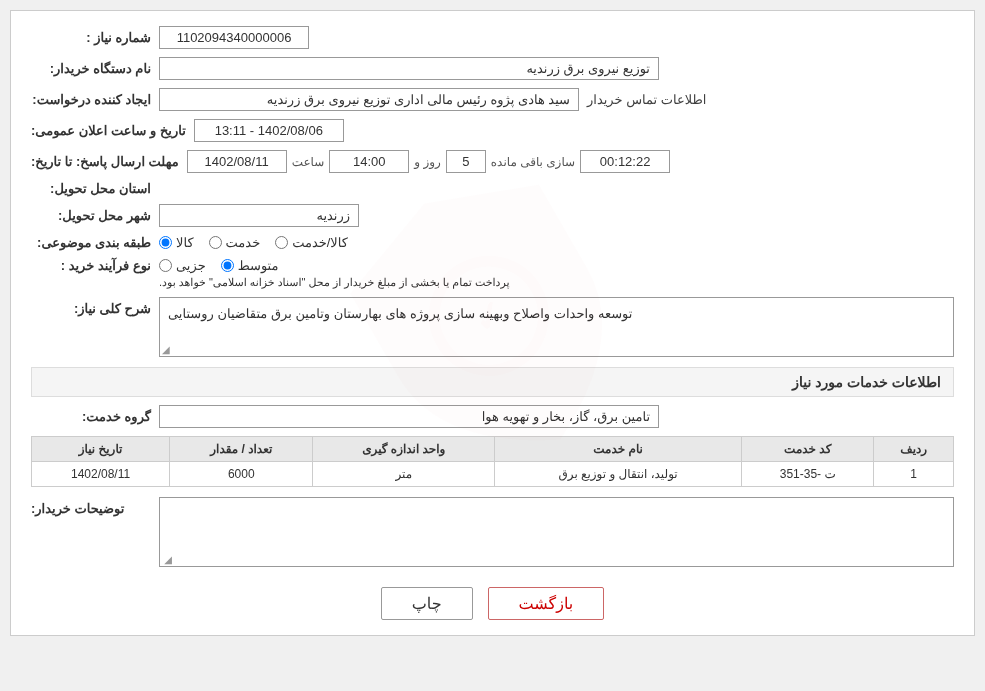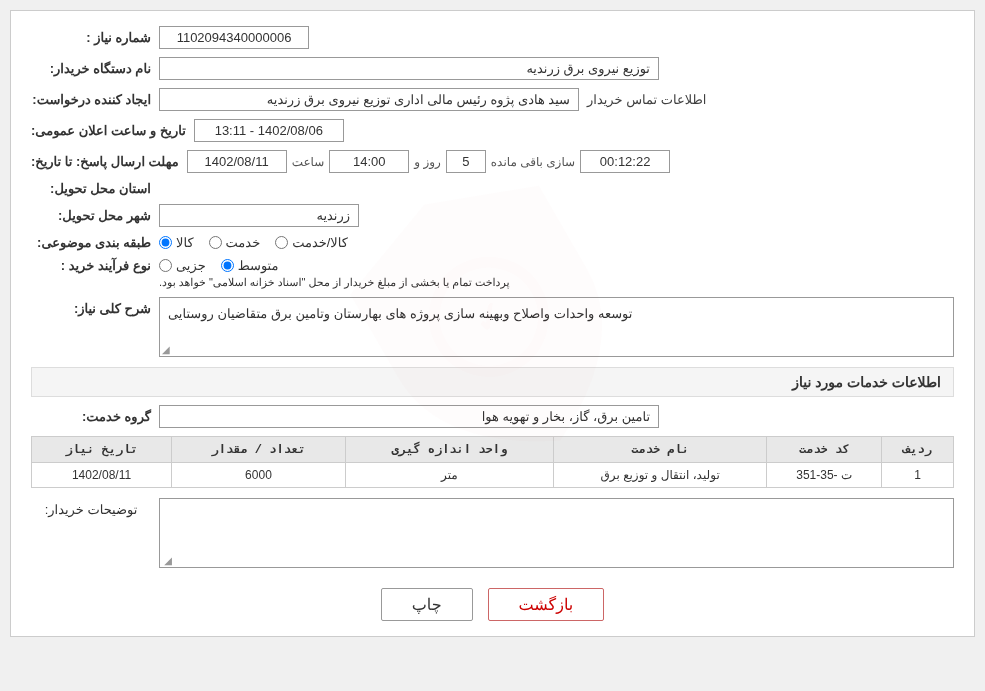--- a/index.html
+++ b/index.html
@@ -151,38 +151,37 @@
       border-collapse: collapse;
       margin-top: 8px;
       font-size: 12px;
     }
     .services-table th {
       background: #e8e8e8;
       border: 1px solid #ccc;
       padding: 5px 8px;
       text-align: center;
       font-weight: bold;
-      font-family: Liberation Mono, monospace;
     }
     .services-table td {
       border: 1px solid #ccc;
       padding: 5px 8px;
       text-align: center;
     }
     .buyer-note-row {
       display: flex;
       align-items: flex-start;
       margin-top: 10px;
       gap: 8px;
     }
     .buyer-note-label {
-      font-weight: normal;
+      font-weight: bold;
       white-space: nowrap;
       min-width: 120px;
-      text-align: center;
+      text-align: left;
       padding-top: 4px;
     }
     .buyer-note-box {
       flex: 1;
       border: 1px solid #999;
       min-height: 70px;
       background: white;
       position: relative;
     }
     .resize-handle {

